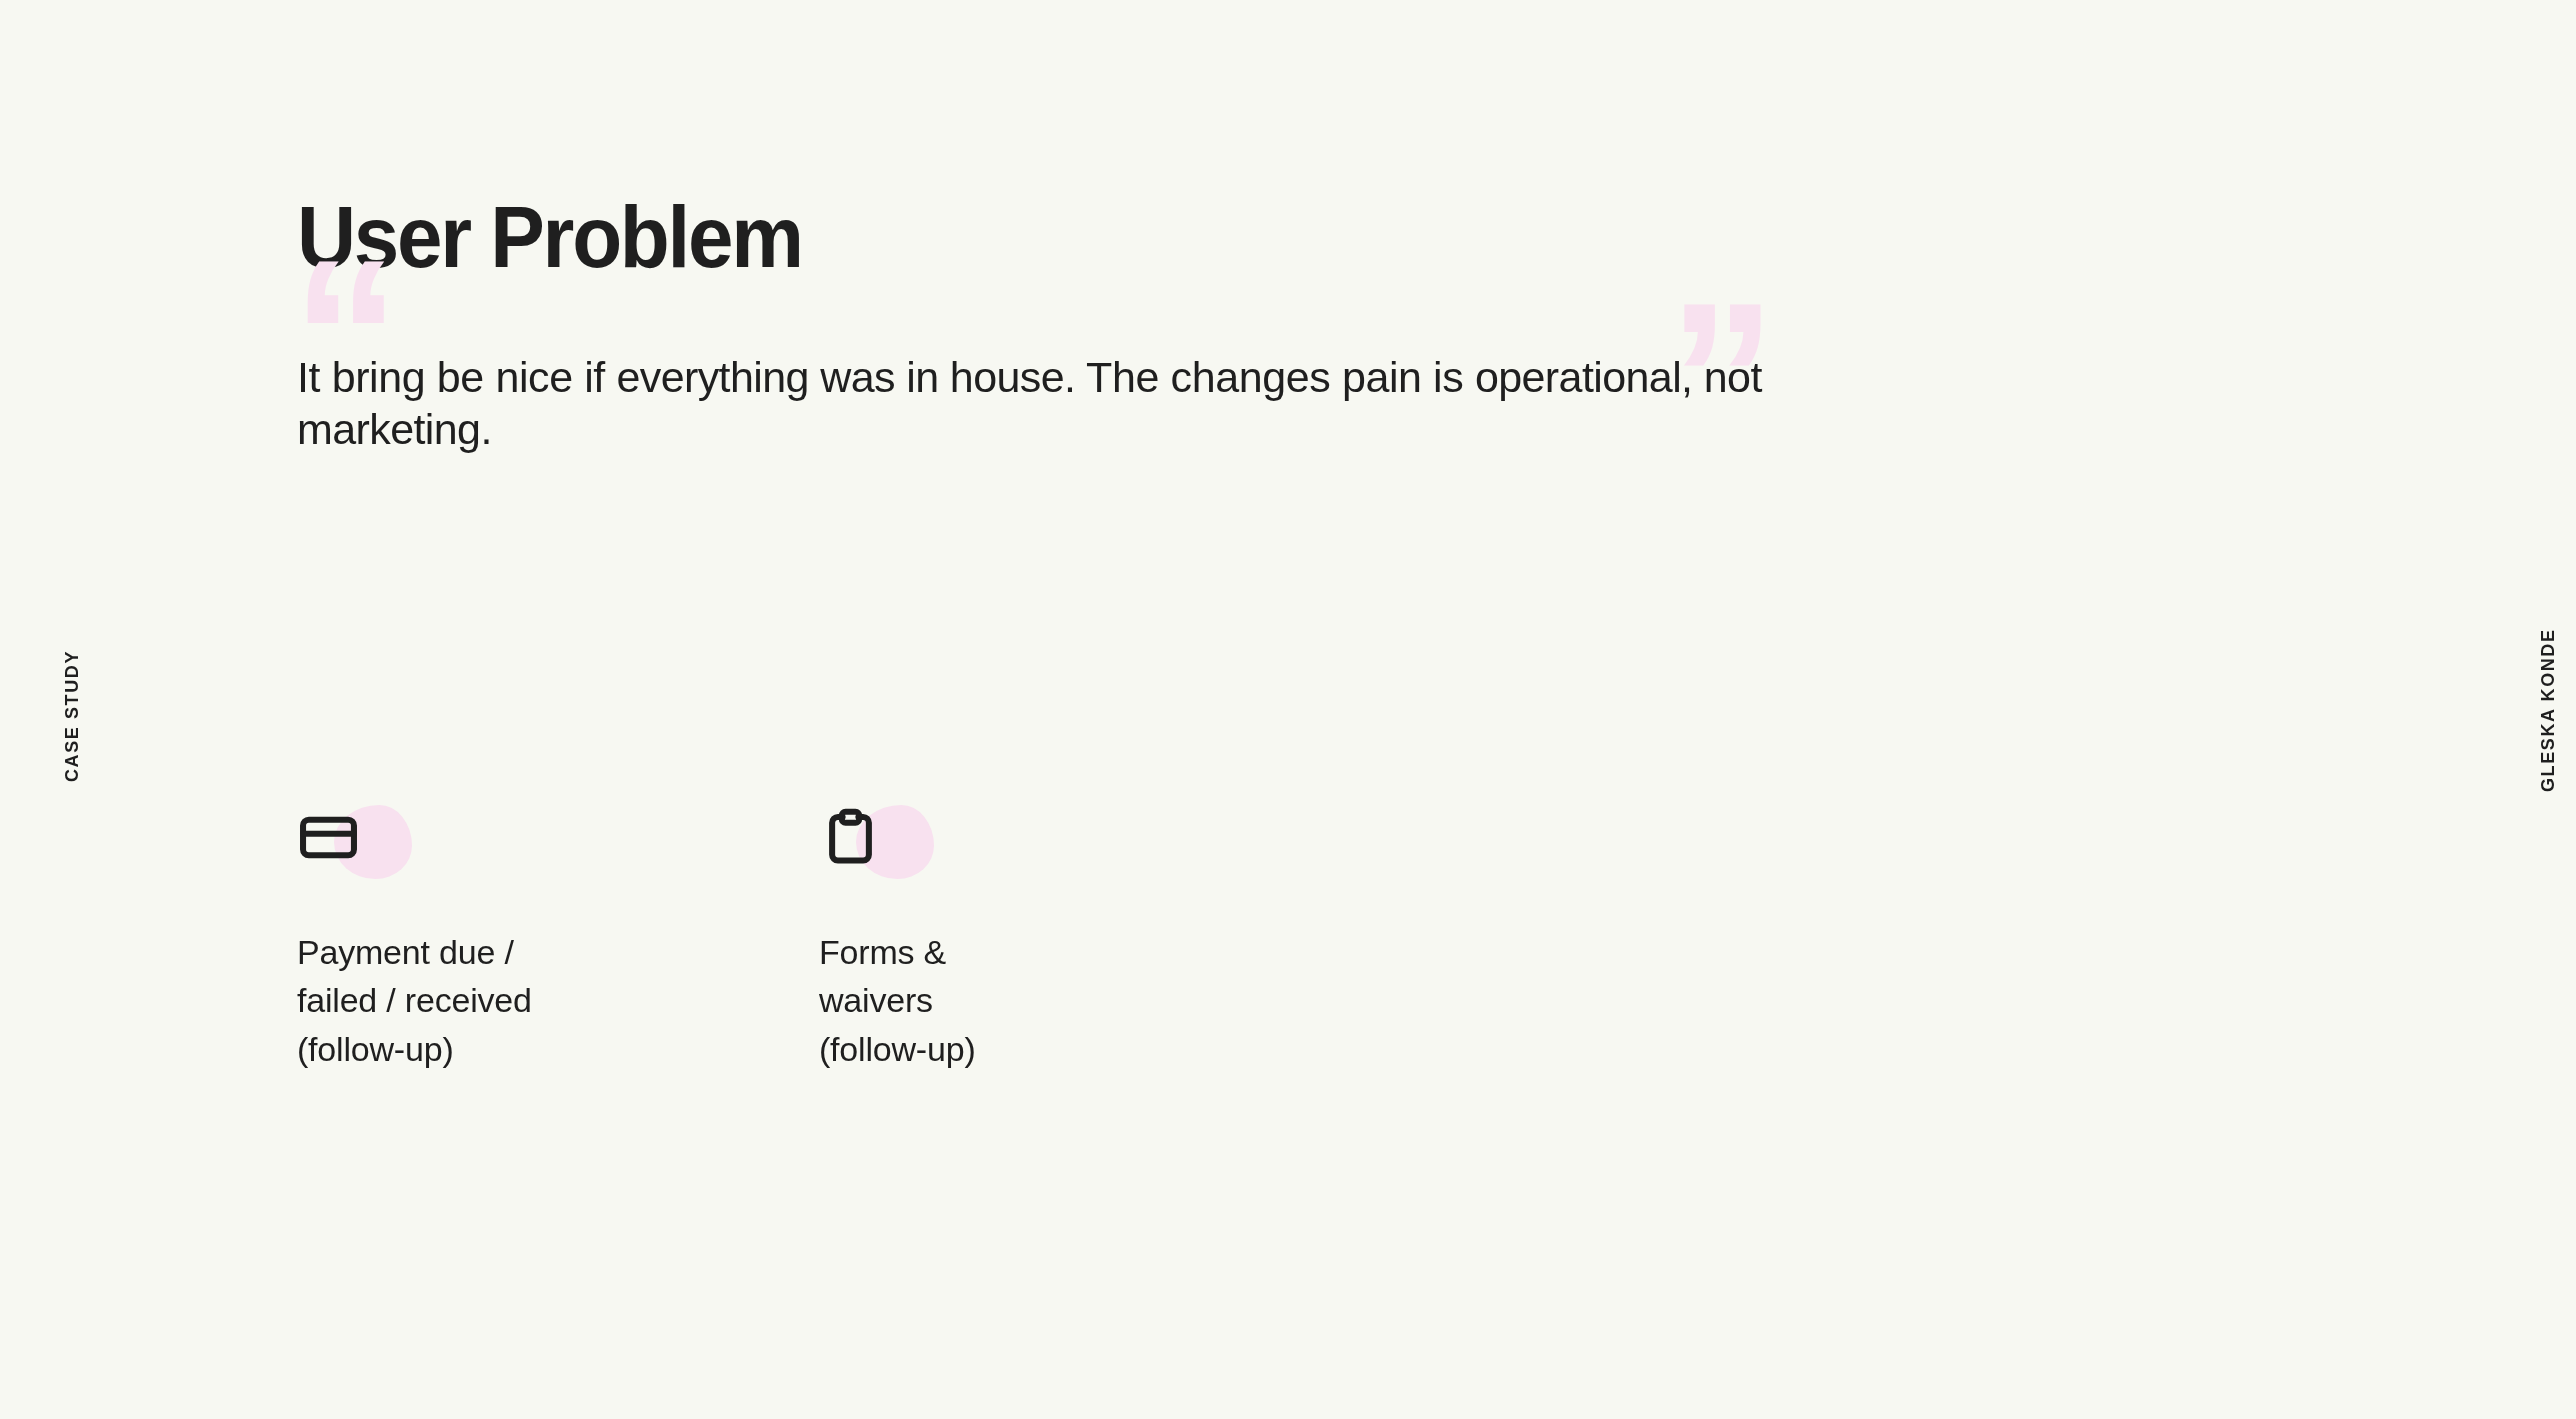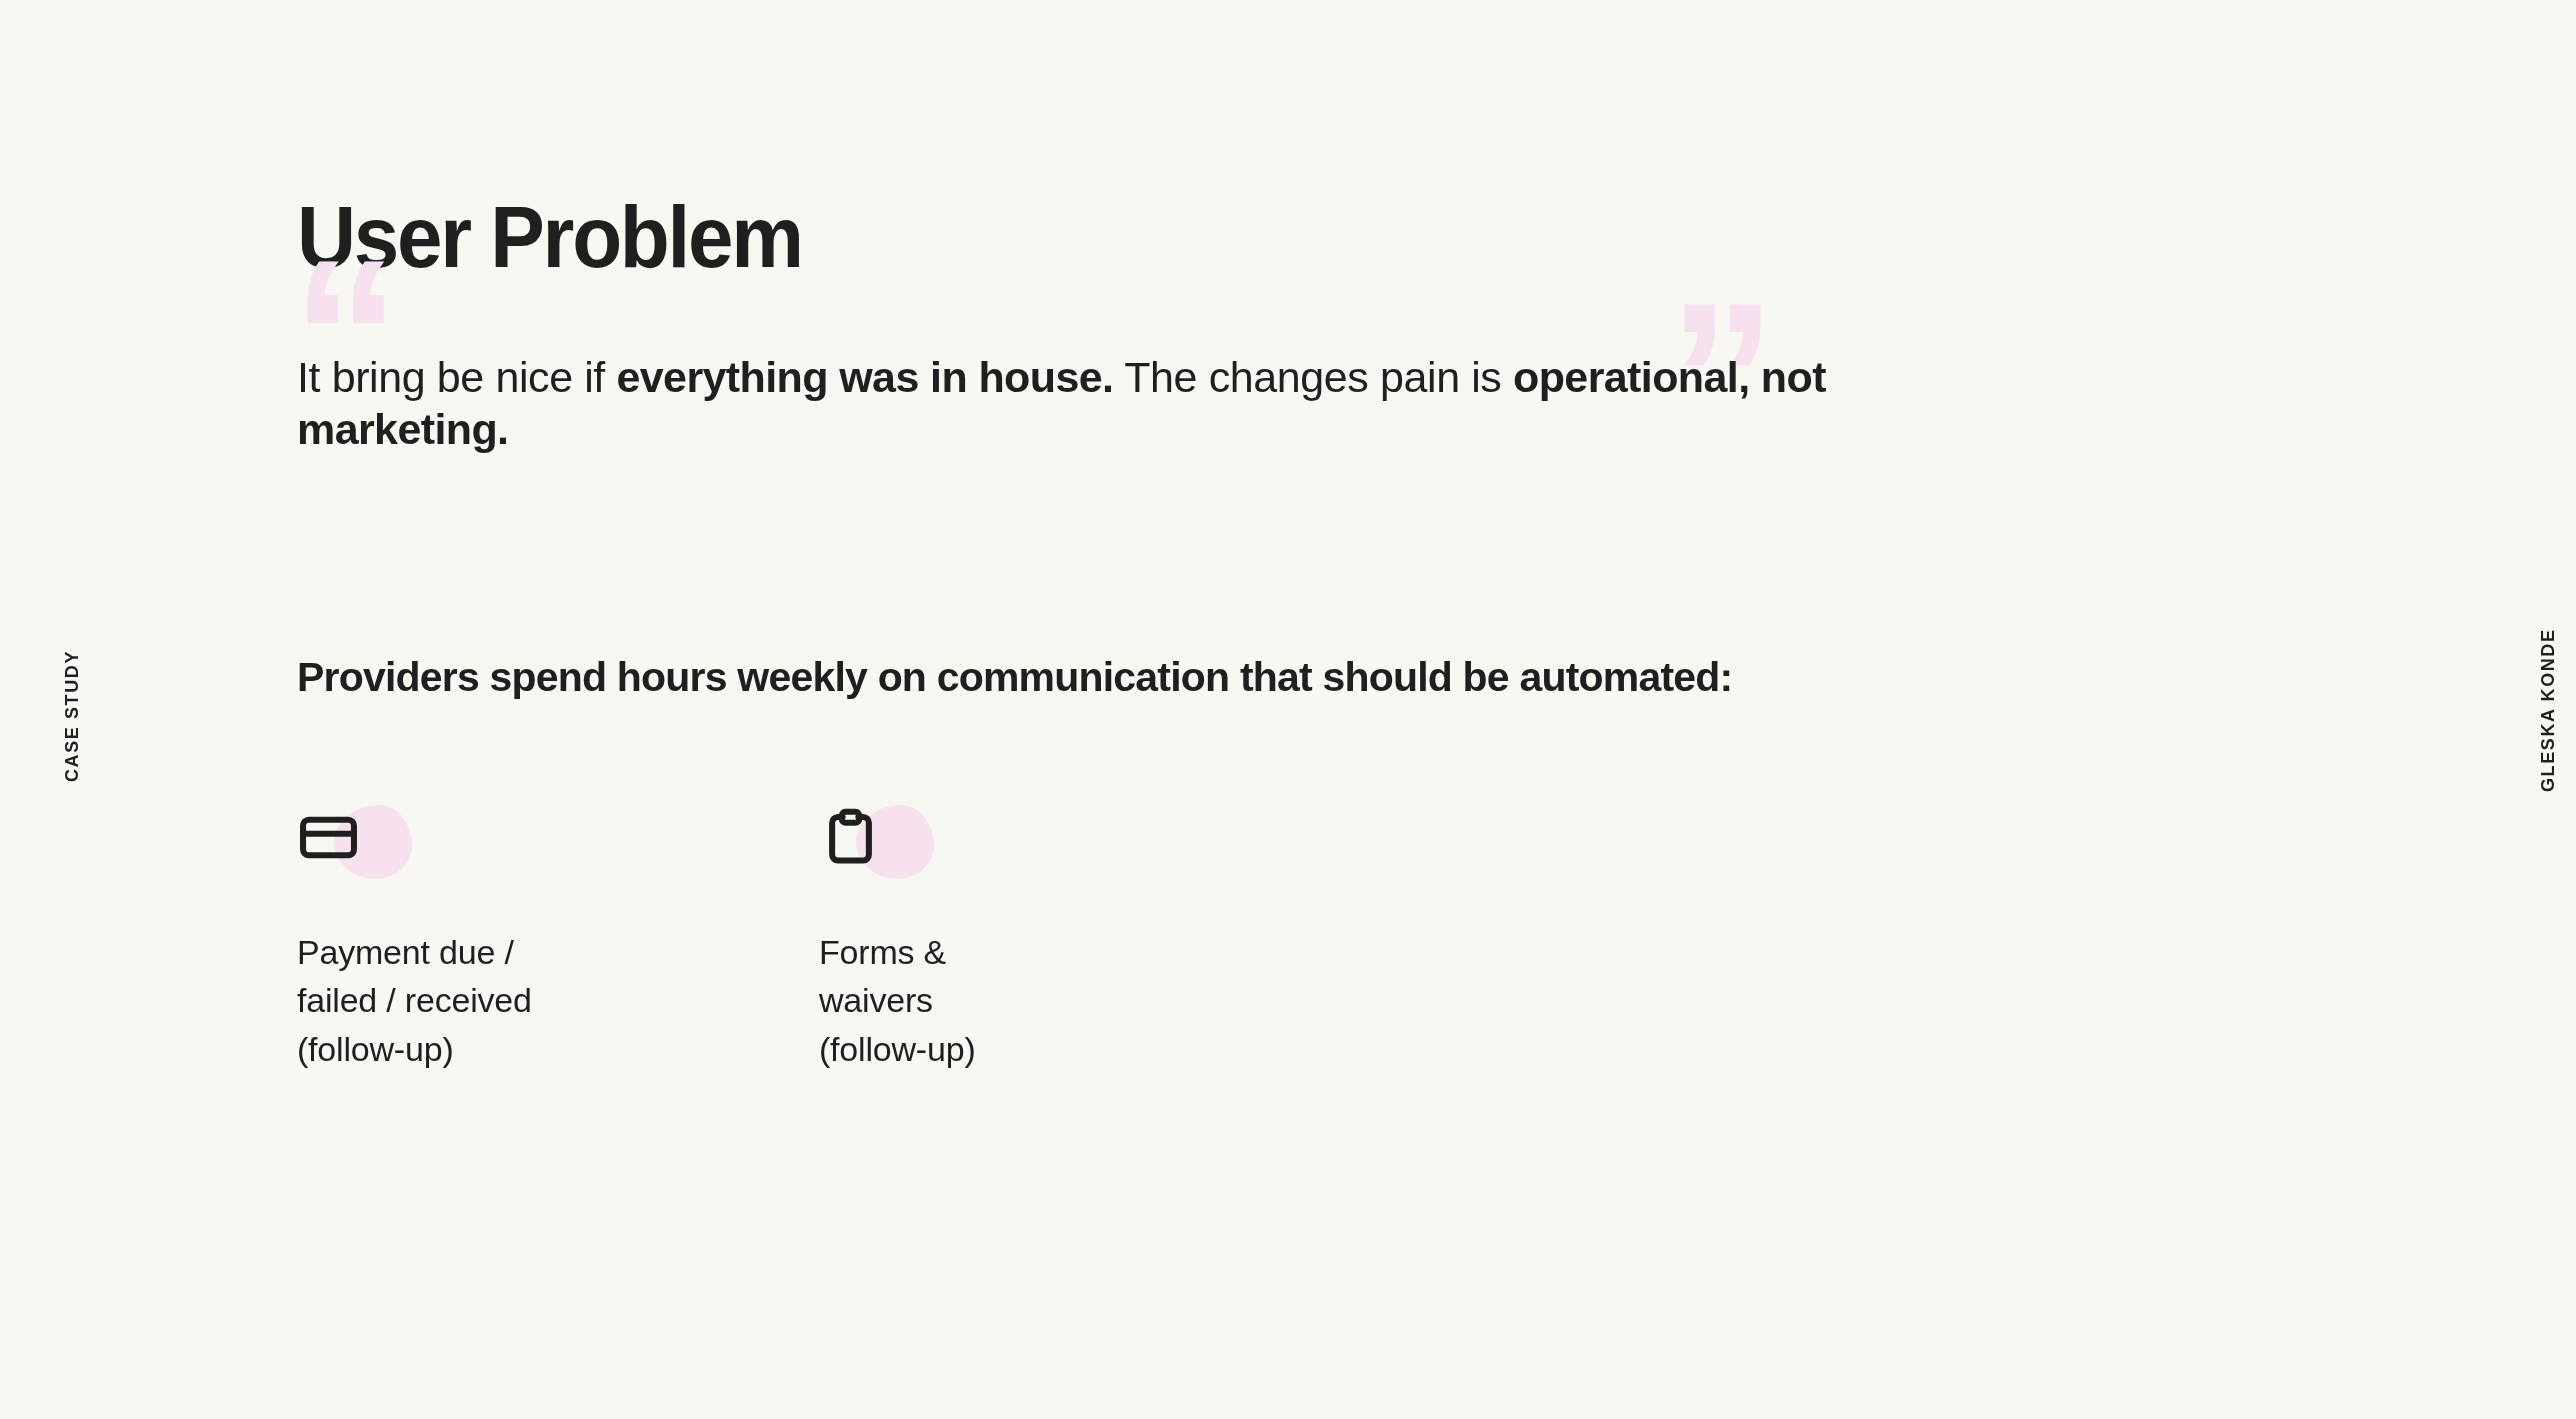--- a/index.html
+++ b/index.html
@@ -84,21 +84,21 @@
   #quote-text {
     position: relative;
     z-index: 2;
     font-size: 43px;
     line-height: 1.22;
     font-weight: 400;
     color: #1F1F1F;
     letter-spacing: -0.4px;
     width: 1617px;
   }
-  #quote-text b { font-weight: 700; letter-spacing: -0.6px; text-align: center; }
+  #quote-text b { font-weight: 400; letter-spacing: -0.6px; text-align: center; }
 
   
   #section-heading {
     position: absolute;
     left: 297px;
     top: 616px;
     width: 1590px;
     font-size: 41px;
     line-height: 1.36;
     font-weight: 800;
@@ -161,21 +161,20 @@
   <div class="side-label" id="side-label-right">GLESKA KONDE</div>
 
   <h1 id="page-title">User Problem</h1>
 
   <div id="quote-block">
     <span class="quote-mark" id="quote-mark-open" style="color: rgb(248, 225, 239);">“</span>
     <span class="quote-mark" id="quote-mark-close" style="color: rgb(248, 225, 239);">”</span>
     <p id="quote-text"><span>It bring be nice if </span><b>everything was in house.</b><span> The changes pain is </span><b>operational, not marketing.</b></p>
   </div>
 
-  <h2 id="section-heading">Providers spend hours weekly on communication that should be automated:</h2>
 
   <div id="pain-points">
 
     <div class="pain-point">
       <div class="icon-wrap">
         <div class="icon-blob" style="background: rgb(248, 225, 239);"></div>
         <div class="icon-glyph">
           <svg viewBox="0 0 24 24" fill="none" stroke="#1F1F1F" stroke-width="2.3" stroke-linecap="round" stroke-linejoin="round">
             <rect x="2.3" y="5.2" width="19.4" height="13.6" rx="2.2"></rect>
             <line x1="2.3" y1="10.6" x2="21.7" y2="10.6"></line>

